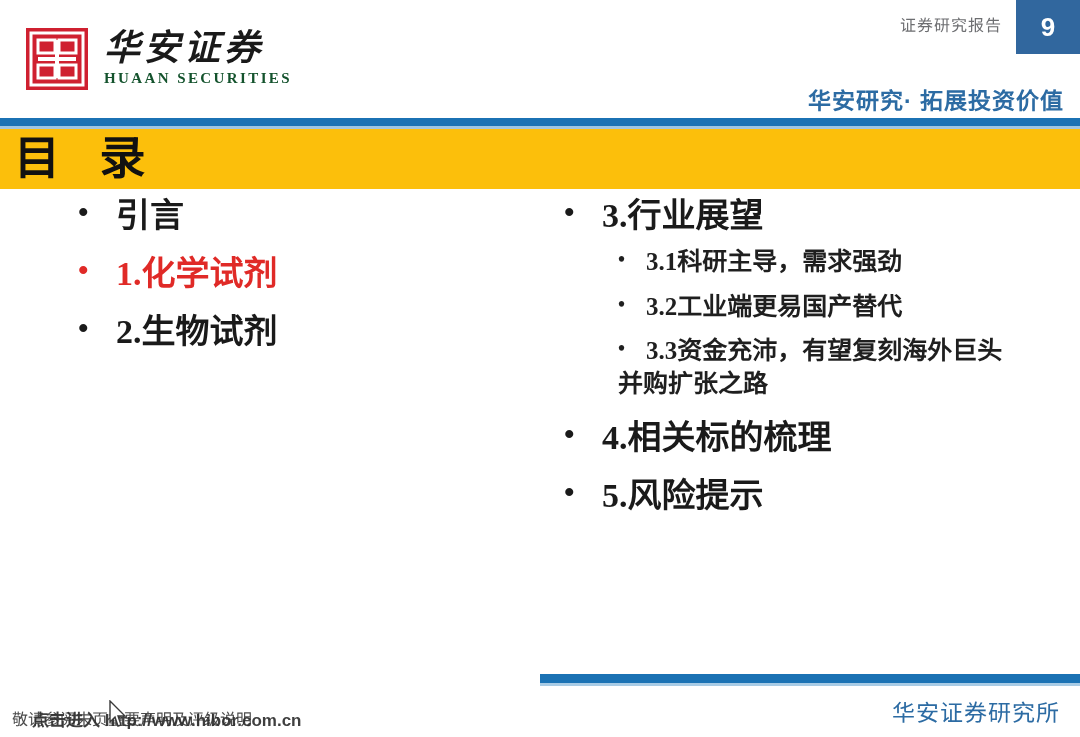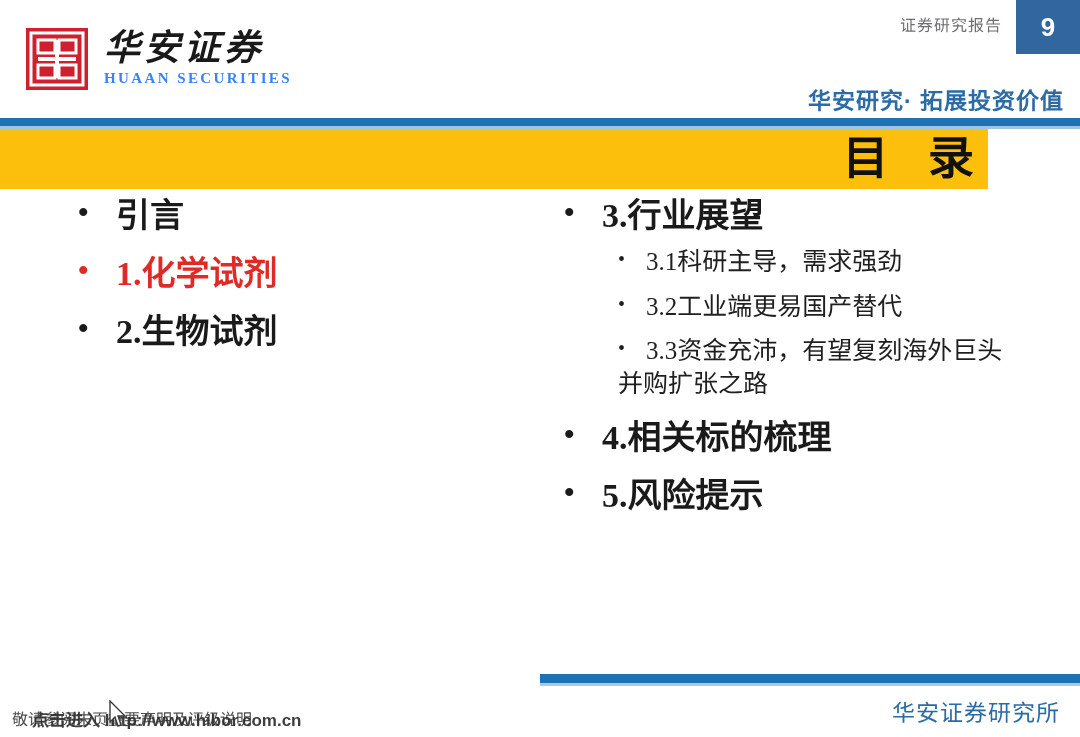--- a/index.html
+++ b/index.html
@@ -90,21 +90,21 @@
     font-style: italic;
     color: #1a1a1a;
     letter-spacing: 4px;
     line-height: 1.05;
     white-space: nowrap;
   }
   .logo-en {
     font-family: "Liberation Serif", serif;
     font-size: 15px;
     font-weight: bold;
-    color: #3b82f6;
+    color: #14532d;
     letter-spacing: 2.4px;
     margin-top: 2px;
     white-space: nowrap;
   }
 
   
   .banner-blue {
     position: absolute;
     left: 0; top: 118px;
     width: 1080px;
@@ -115,26 +115,26 @@
     content: "";
     position: absolute;
     left: 0; bottom: -3px;
     width: 100%;
     height: 3px;
     background: #9fc5e2;
   }
   .banner-gold {
     position: absolute;
     left: 0; top: 129px;
-    width: 988px;
+    width: 1080px;
     height: 60px;
     background: #fcbf0b;
     display: flex;
     align-items: center;
-    justify-content: flex-end;
+    justify-content: flex-start;
   }
   .banner-title {
     font-family: "Liberation Serif", serif;
     font-size: 46px;
     font-weight: bold;
     color: #111111;
     letter-spacing: 14px;
     text-indent: 14px;
     line-height: 1;
   }
@@ -184,21 +184,21 @@
   ul.sub {
     list-style: none;
     margin: 10px 0 0 0;
     padding: 0;
   }
   li.lvl2 {
     position: relative;
     padding-left: 44px;
     font-family: "Liberation Serif", "DejaVu Serif", serif;
     font-size: 25px;
-    font-weight: normal;
+    font-weight: bold;
     color: #1f1f1f;
     line-height: 1.30;
     margin-bottom: 12px;
   }
   li.lvl2::before {
     content: "•";
     position: absolute;
     left: 16px;
     top: 0;
     font-size: 20px;

